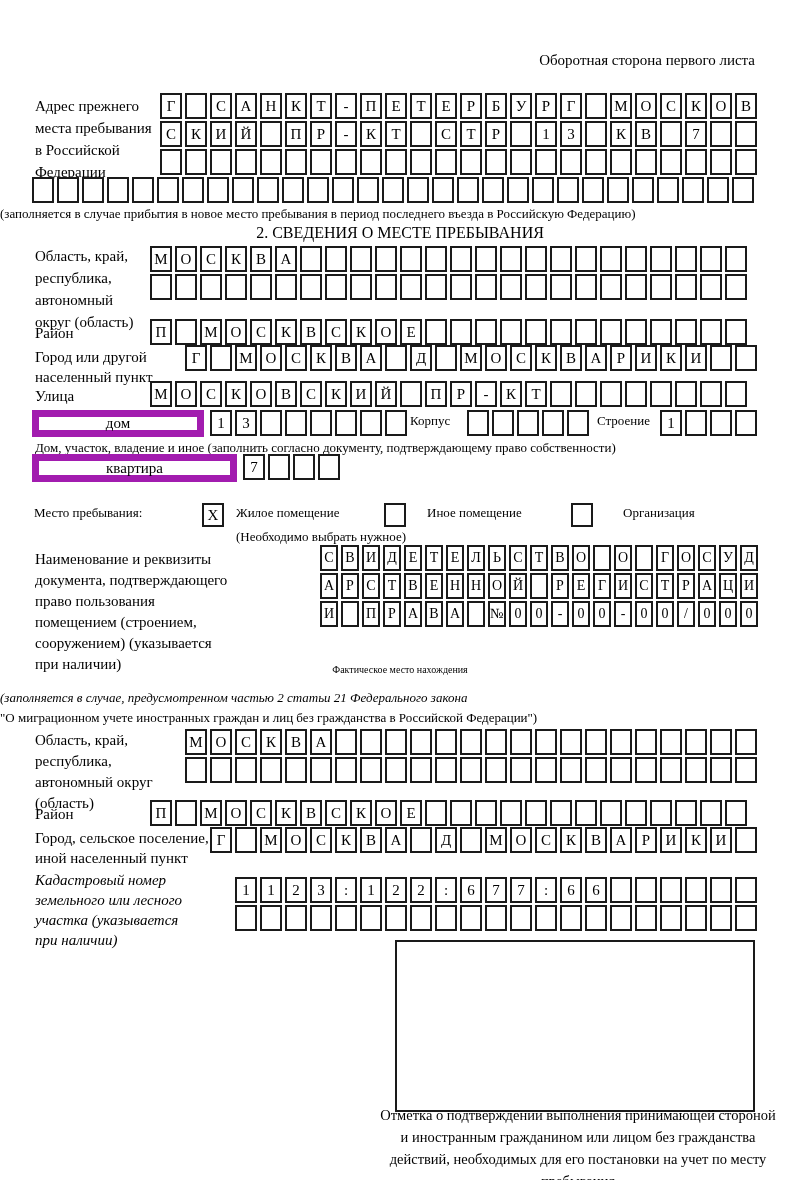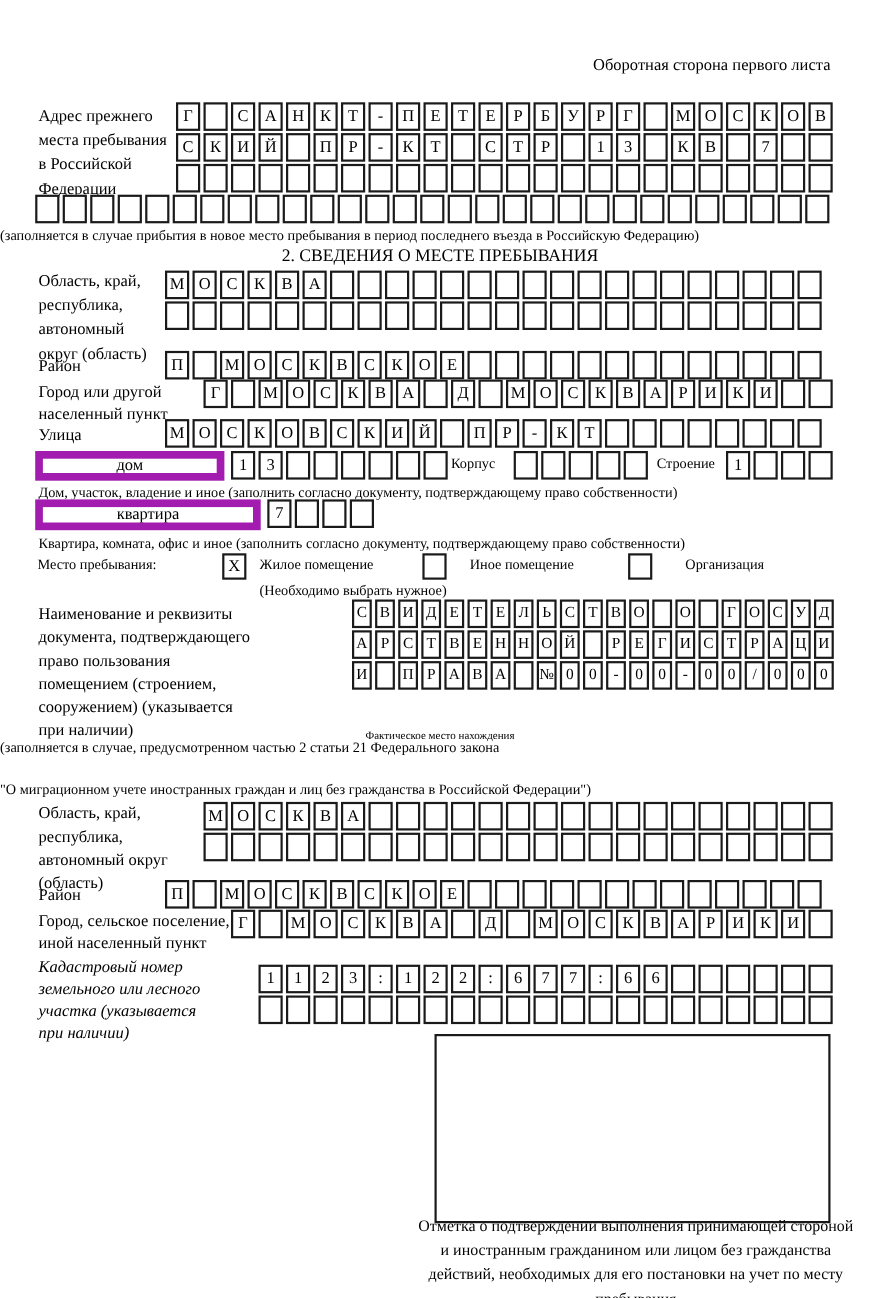--- a/index.html
+++ b/index.html
@@ -328,21 +328,20 @@
 
   <div class="widebox" style="left:32px; top:422px; width:205px; height:28px;">
     <span>квартира</span>
   </div>
   <div class="cellrow" style="left:243px; top:422px;">
       <div class="cell">7</div>
       <div class="cell"></div>
       <div class="cell"></div>
       <div class="cell"></div>
     </div>
-  <div class="caption" style="left:35px; top:454px;">Квартира, комната, офис и иное (заполнить согласно документу, подтверждающему право собственности)</div>
 
   <div class="optlabel" style="left:34px; top:473px;">Место пребывания:</div>
   <div class="checkbox" style="left:202px; top:471px;">X</div>
   <div class="optlabel" style="left:236px; top:473px;">Жилое помещение</div>
   <div class="checkbox" style="left:384px; top:471px;"></div>
   <div class="optlabel" style="left:427px; top:473px;">Иное помещение</div>
   <div class="checkbox" style="left:571px; top:471px;"></div>
   <div class="optlabel" style="left:623px; top:473px;">Организация</div>
   <div class="caption" style="left:236px; top:497px;">(Необходимо выбрать нужное)</div>
 
@@ -416,21 +415,21 @@
       <div class="cell">-</div>
       <div class="cell">0</div>
       <div class="cell">0</div>
       <div class="cell">/</div>
       <div class="cell">0</div>
       <div class="cell">0</div>
       <div class="cell">0</div>
     </div>
 
   <div class="title" style="top:632px; font-size:10px;">Фактическое место нахождения</div>
-  <div class="caption center" style="top:640px;">(заполняется в случае, предусмотренном частью 2 статьи 21 Федерального закона</div>
+  <div class="caption center" style="top:658px;font-style:italic;">(заполняется в случае, предусмотренном частью 2 статьи 21 Федерального закона</div>
   <div class="caption center" style="top:678px;">"О миграционном учете иностранных граждан и лиц без гражданства в Российской Федерации")</div>
 
   <div class="label" style="left:35px; top:698px; width:160px;">Область, край,
 республика,
 автономный округ
 (область)</div>
   <div class="cellrow" style="left:185px; top:697px;">
       <div class="cell">М</div>
       <div class="cell">О</div>
       <div class="cell">С</div>

